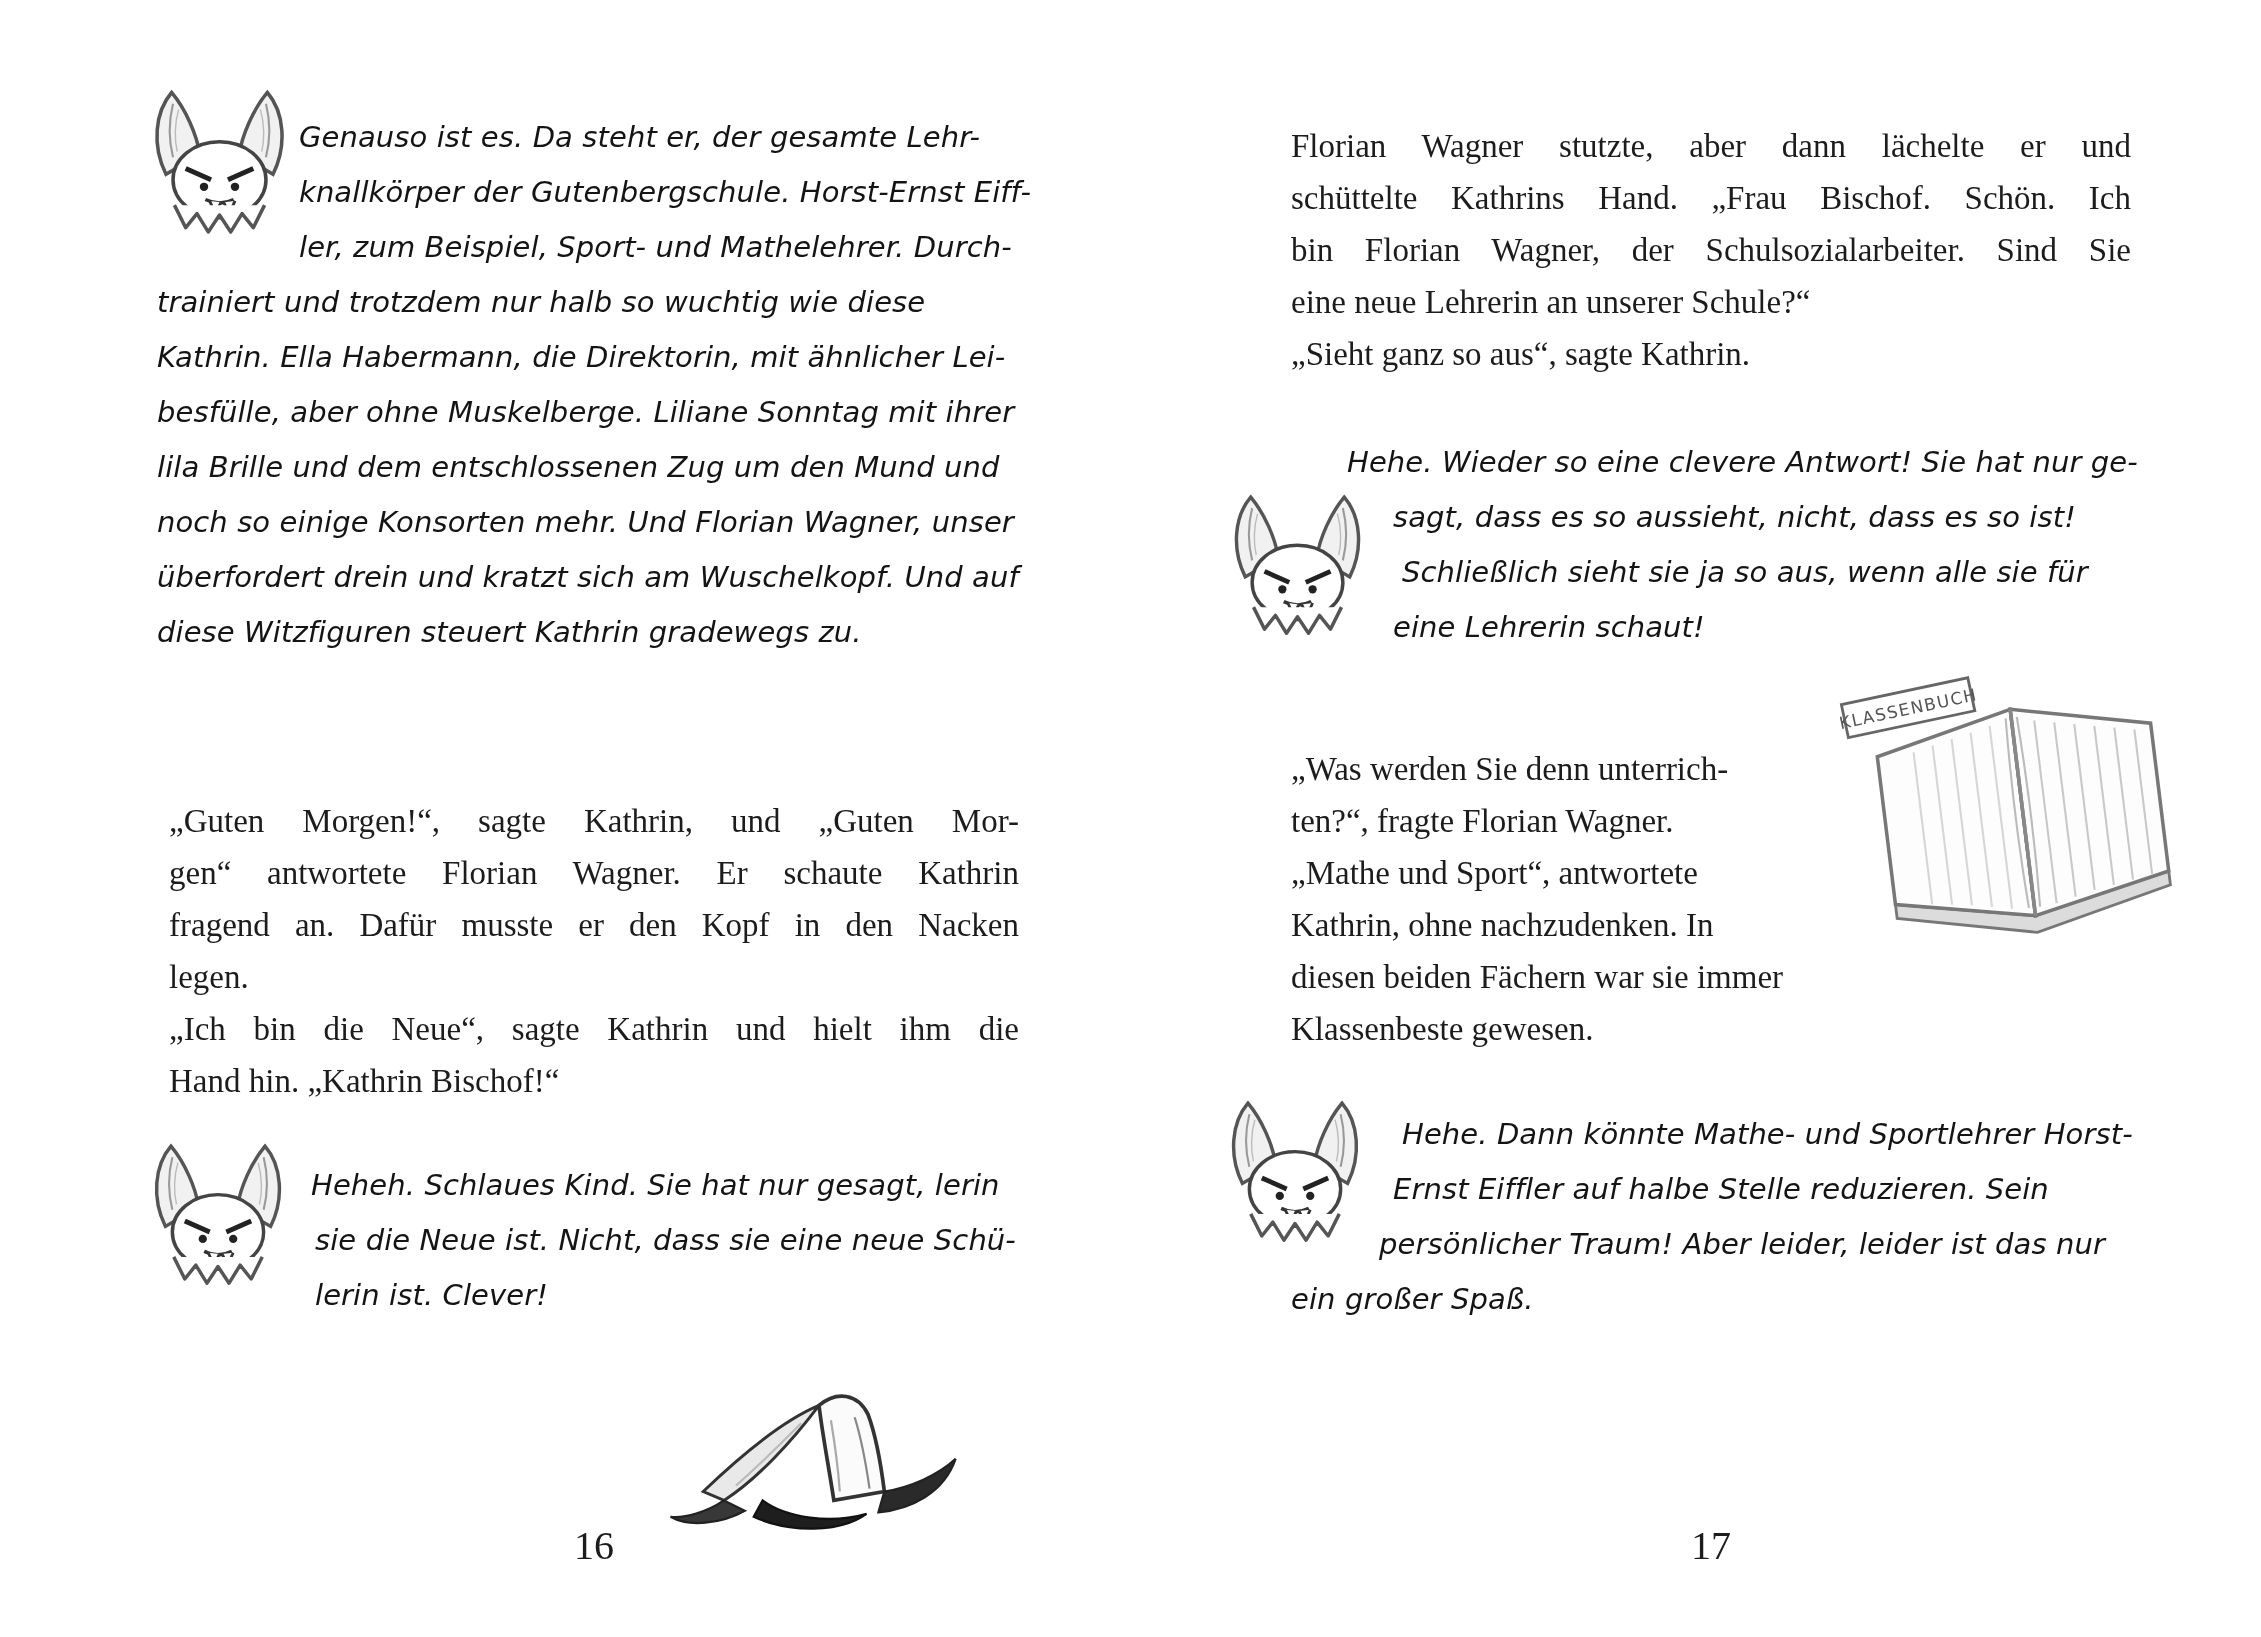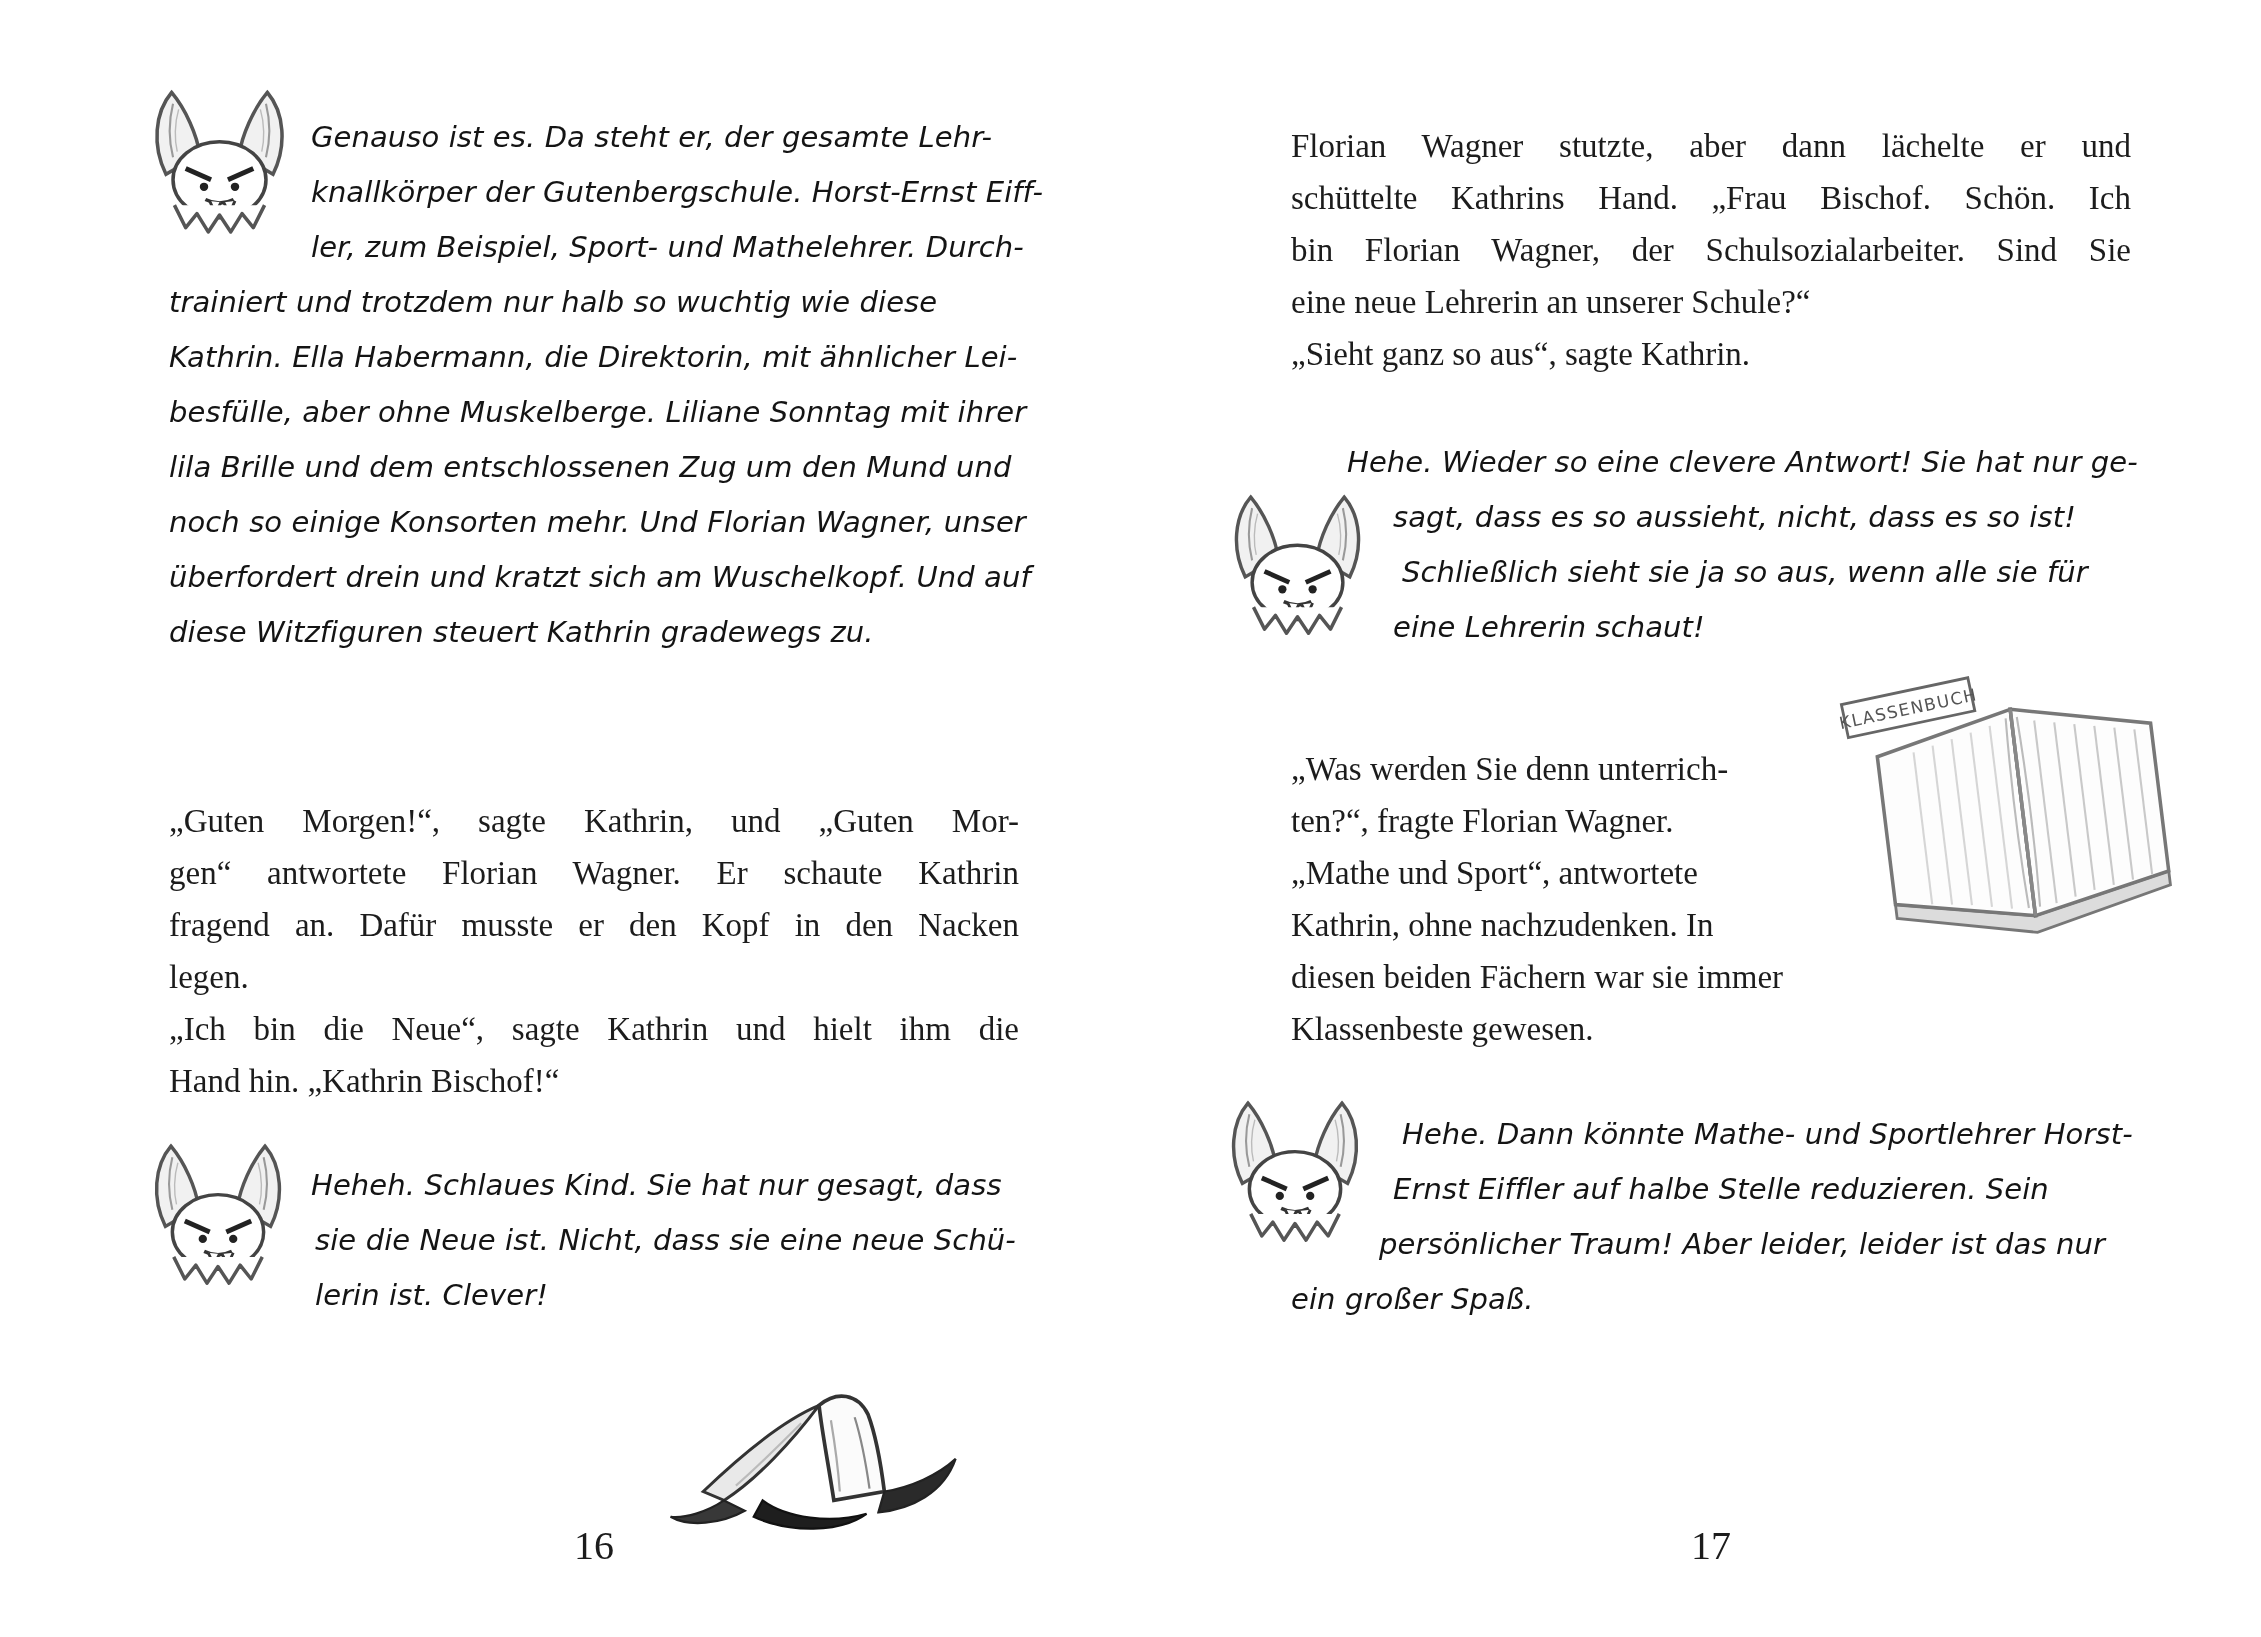--- a/index.html
+++ b/index.html
@@ -66,21 +66,21 @@
         <path d="M63,84 l4,8 l4,-9" fill="#fff" stroke="#333" stroke-width="2"></path>
         <path d="M28,86 L36,102 L44,92 L52,105 L60,93 L68,105 L76,92 L84,102 L92,86" fill="#fff" stroke="#555" stroke-width="2.5" stroke-linejoin="round"></path>
       </g>
     </defs>
   </svg>
 
   <svg class="abs" style="left:135px; top:82px;" width="169" height="159" viewBox="0 0 120 110">
       <use href="#bat-shape"></use>
     </svg>
 
-  <div class="abs hw" style="left:169px; top:109px; width:853px; line-height:56px;">
+  <div class="abs hw" style="left:157px; top:109px; width:853px; line-height:56px;">
     <div class="hw-line i195">Genauso ist es. Da steht er, der gesamte Lehr-</div>
     <div class="hw-line i195">knallkörper der Gutenbergschule. Horst-Ernst Eiff-</div>
     <div class="hw-line i195">ler, zum Beispiel, Sport- und Mathelehrer. Durch-</div>
     <div class="hw-line">trainiert und trotzdem nur halb so wuchtig wie diese</div>
     <div class="hw-line">Kathrin. Ella Habermann, die Direktorin, mit ähnlicher Lei-</div>
     <div class="hw-line">besfülle, aber ohne Muskelberge. Liliane Sonntag mit ihrer</div>
     <div class="hw-line">lila Brille und dem entschlossenen Zug um den Mund und</div>
     <div class="hw-line">noch so einige Konsorten mehr. Und Florian Wagner, unser</div>
     <div class="hw-line">überfordert drein und kratzt sich am Wuschelkopf. Und auf</div>
     <div class="hw-line">diese Witzfiguren steuert Kathrin gradewegs zu.</div>
@@ -93,21 +93,21 @@
     <div class="bline">legen.</div>
     <div class="bline jline">„Ich bin die Neue“, sagte Kathrin und hielt ihm die</div>
     <div class="bline">Hand hin. „Kathrin Bischof!“</div>
   </div>
 
   <svg class="abs" style="left:135px; top:1136px;" width="166" height="156" viewBox="0 0 120 110">
       <use href="#bat-shape"></use>
     </svg>
 
   <div class="abs hw" style="left:169px; top:1158px; width:853px;">
-    <div class="hw-line i195">Heheh. Schlaues Kind. Sie hat nur gesagt, dass</div>
+    <div class="hw-line i195">Heheh. Schlaues Kind. Sie hat nur gesagt, lerin</div>
     <div class="hw-line i200">sie die Neue ist. Nicht, dass sie eine neue Schü-</div>
     <div class="hw-line i200">lerin ist. Clever!</div>
   </div>
 
   <svg class="abs" style="left:656px; top:1349px;" width="332" height="193" viewBox="0 0 220 130">
     <path d="M30,96 C55,72 84,48 108,38 C90,62 66,88 44,102 Z" fill="#e9e9e9" stroke="#333" stroke-width="2"></path>
     <path d="M108,38 C120,28 134,30 141,44 C147,60 150,80 152,96 L118,102 C114,76 110,56 108,38 Z" fill="#fbfbfb" stroke="#333" stroke-width="2.5"></path>
     <path d="M152,96 C170,93 188,85 200,74 C192,97 170,108 148,110 Z" fill="#2a2a2a" stroke="#222" stroke-width="1.5"></path>
     <path d="M70,102 C86,114 116,118 140,111 C122,124 88,124 64,113 Z" fill="#1e1e1e" stroke="#111" stroke-width="1.5"></path>
     <path d="M44,102 C32,110 18,114 8,113 C20,120 42,118 58,109 Z" fill="#383838" stroke="#222" stroke-width="1.5"></path>

